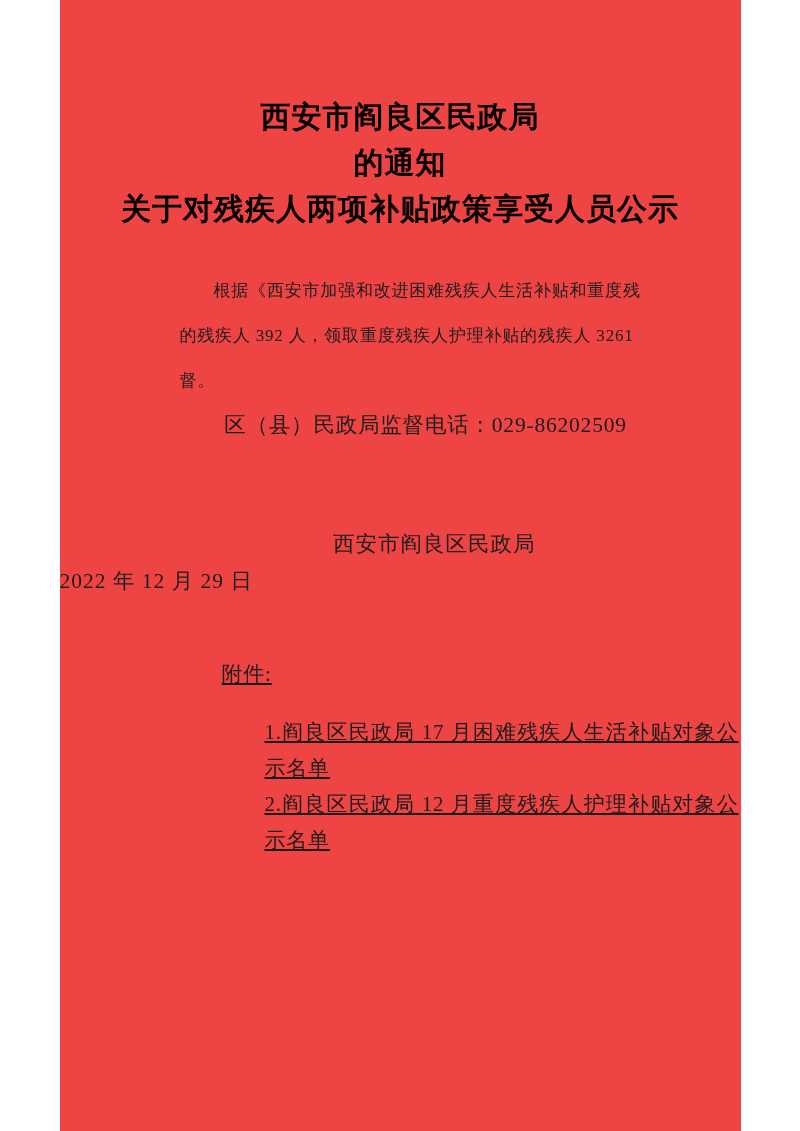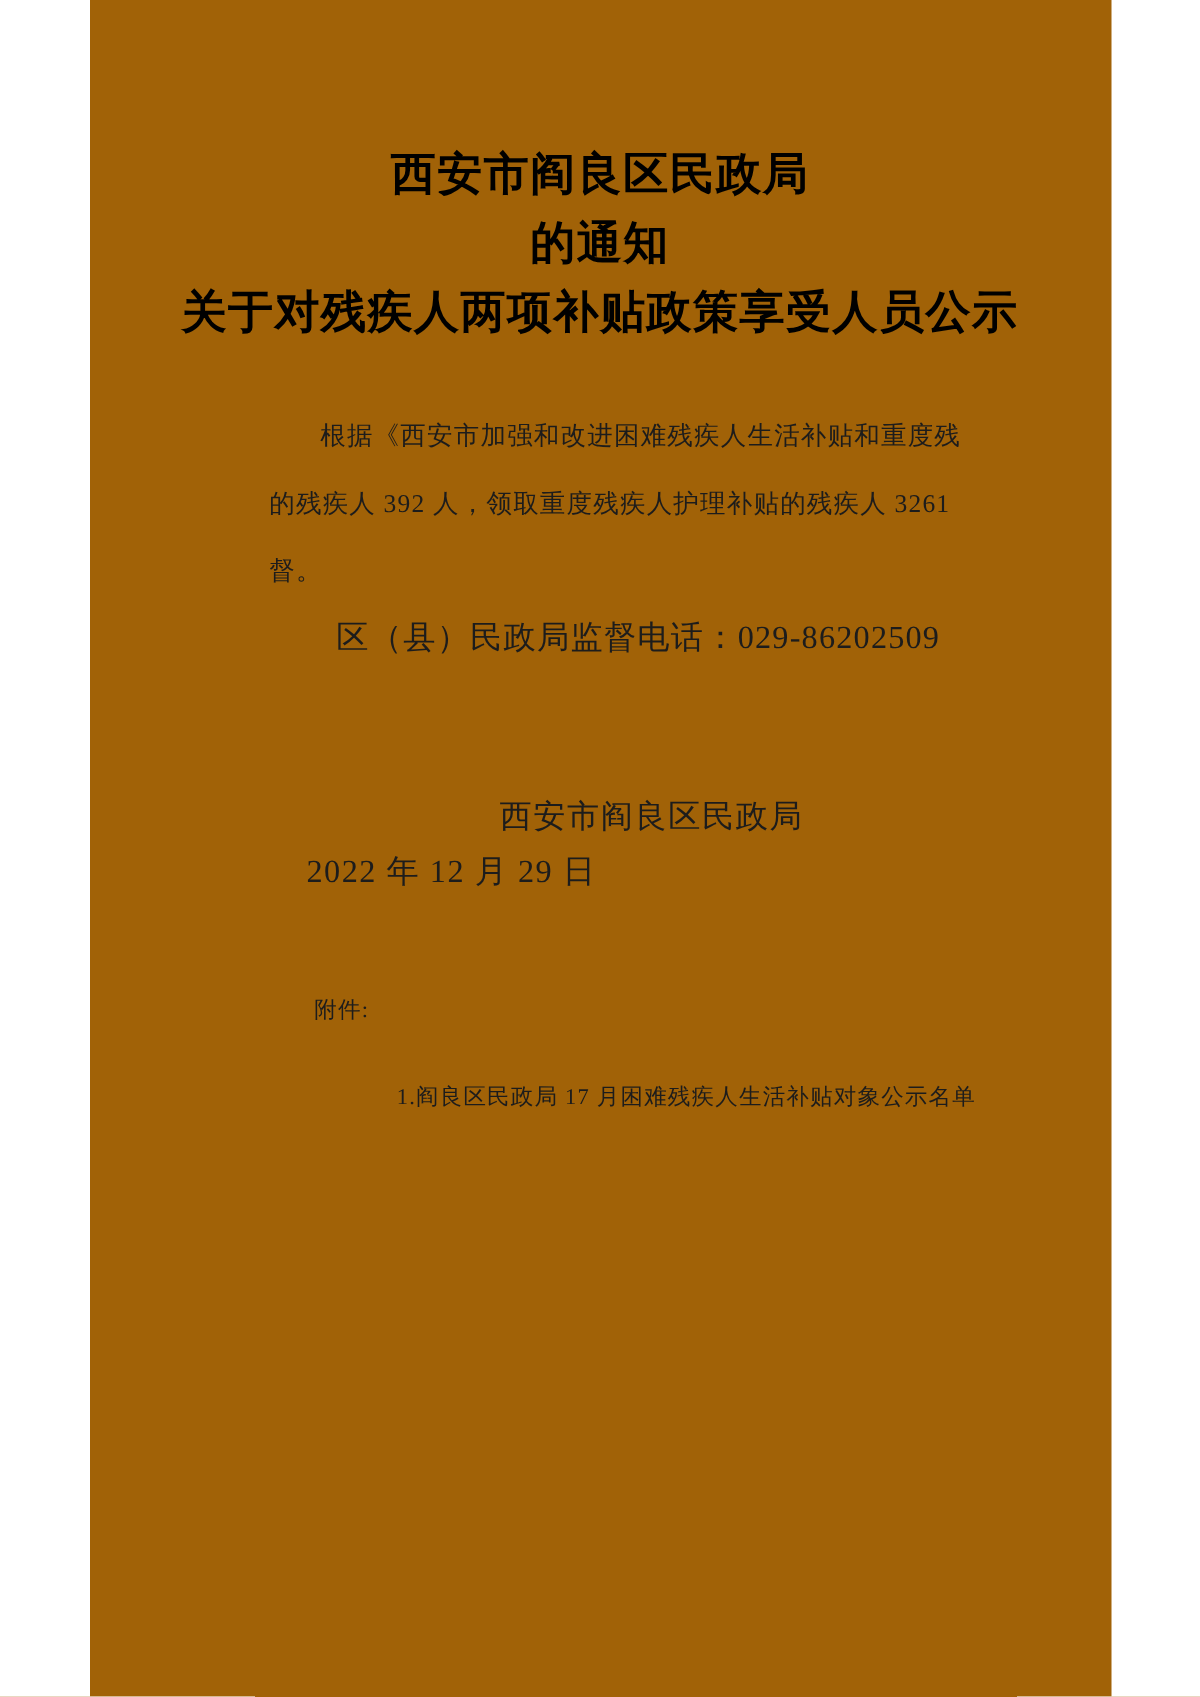--- a/index.html
+++ b/index.html
@@ -5,21 +5,21 @@
   html, body {
     margin: 0;
     padding: 0;
     background: #ffffff;
   }
   .page {
     position: relative;
     width: 681px;
     height: 1131px;
     margin: 0 auto;
-    background: #a16207;
+    background: #ef4444;
     overflow: hidden;
     font-family: "Liberation Serif", "DejaVu Serif", serif;
     color: #1c1c1c;
   }
   .doc-title {
     margin-top: 94px;
     text-align: center;
     font-weight: bold;
     color: #000000;
     font-size: 30px;
@@ -50,27 +50,28 @@
     margin-top: 78px;
     font-size: 21.5px;
     line-height: 37px;
     letter-spacing: 1px;
   }
   .signature-agency {
     text-align: right;
     padding-right: 205px;
   }
   .signature-date {
-    text-align: center;
+    text-align: left;
     padding-right: 198px;
   }
   .attachments {
     margin: 56px 0 16px 120px;
-    font-size: 15px;
+    font-size: 21px;
     letter-spacing: 0.8px;
+    text-decoration: underline;
   }
   .attachments-label {
     line-height: 36px;
     text-indent: 2em;
   }
   .attachments-list {
     margin: 22px 0 0 85px;
     width: 474px;
   }
   .attachment-item {
@@ -99,16 +100,17 @@
 
   <div class="signature-block">
     <div class="signature-agency">西安市阎良区民政局</div>
     <div class="signature-date">2022 年 12 月 29 日</div>
   </div>
 
   <div class="attachments">
     <div class="attachments-label">附件:</div>
     <div class="attachments-list">
       <div class="attachment-item">1.阎良区民政局 17 月困难残疾人生活补贴对象公示名单</div>
+      <div class="attachment-item">2.阎良区民政局 12 月重度残疾人护理补贴对象公示名单</div>
     </div>
   </div>
 
 </div>
 
 </body></html>

